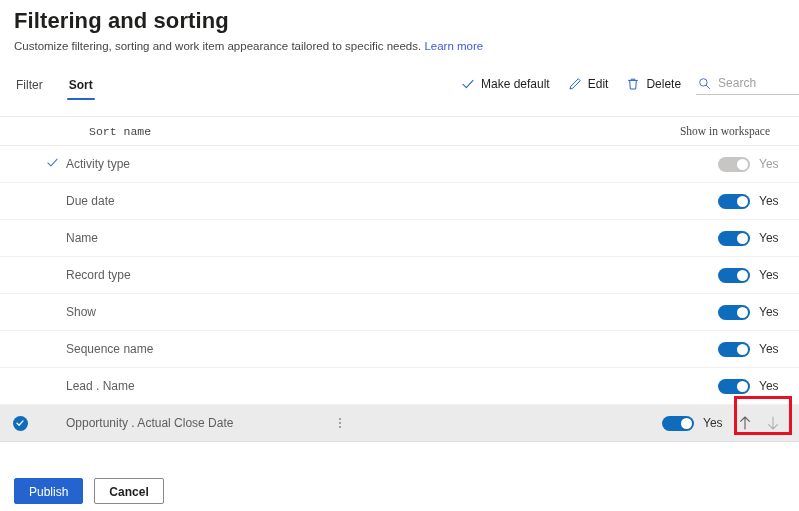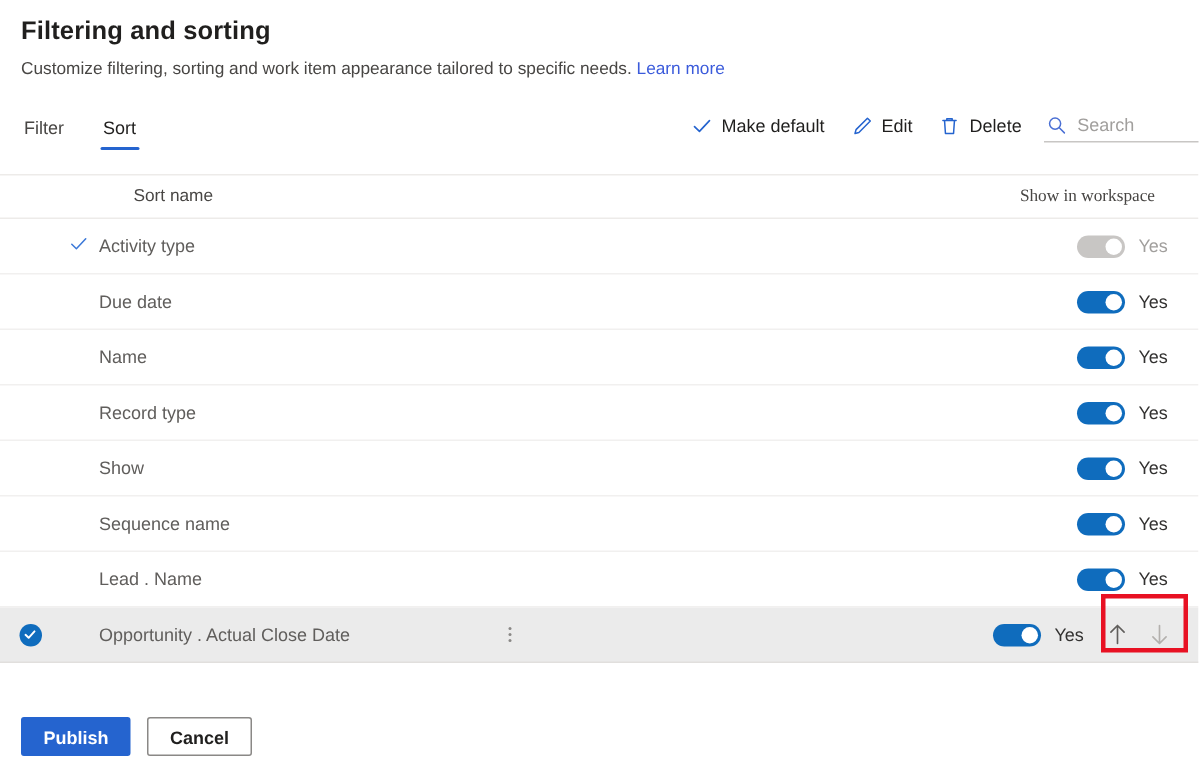--- a/index.html
+++ b/index.html
@@ -15,21 +15,21 @@
     color: #323130;
     overflow: hidden;
     position: relative;
   }
 
   
   .page-header {
     padding: 10px 14px 0 14px;
   }
   .page-title {
-    font-size: 17px;
+    font-size: 22px;
     font-weight: 600;
     color: #201f1e;
     letter-spacing: 0.1px;
     margin: 0 0 6px 0;
     line-height: 22px;
   }
   .page-subtitle {
     font-size: 11.5px;
     color: #484644;
     line-height: 16px;
@@ -61,21 +61,21 @@
     color: #484644;
     padding: 6px 2px 0 2px;
     cursor: pointer;
     position: relative;
     line-height: 18px;
     user-select: none;
     text-align: center;
   }
   .tab.active {
     color: #201f1e;
-    font-weight: 400;
+    font-weight: 700;
   }
   .tab.active::after {
     content: "";
     position: absolute;
     left: 0;
     right: 0;
     bottom: -6px;
     height: 2px;
     background: #2564cf;
     border-radius: 1px;
@@ -143,21 +143,21 @@
     align-items: center;
     height: 28px;
     border-bottom: 1px solid #edebe9;
     padding: 0 14px 0 0;
   }
   .th {
     font-size: 11.5px;
     color: #484644;
     font-weight: 400;
   }
-  .th-name { margin-left: 89px; }
+  .th-name { margin-left: 89px; font-family: Liberation Mono, monospace; }
   .th-ws {
     margin-left: auto;
     margin-right: 15px;
     font-family: Liberation Serif, serif;
   }
 
   .row {
     display: flex;
     align-items: center;
     height: 36px;
@@ -308,21 +308,21 @@
     cursor: pointer;
     padding: 0 14px;
     line-height: 26px;
     text-align: center;
     box-sizing: border-box;
   }
   .btn-primary {
     background: #2564cf;
     color: #ffffff;
     border: 1px solid #2564cf;
-    font-weight: 700;
+    font-weight: 400;
   }
   .btn-secondary {
     background: #ffffff;
     color: #201f1e;
     border: 1px solid #8a8886;
     font-weight: 600;
   }
 </style>
 </head>
 <body>

